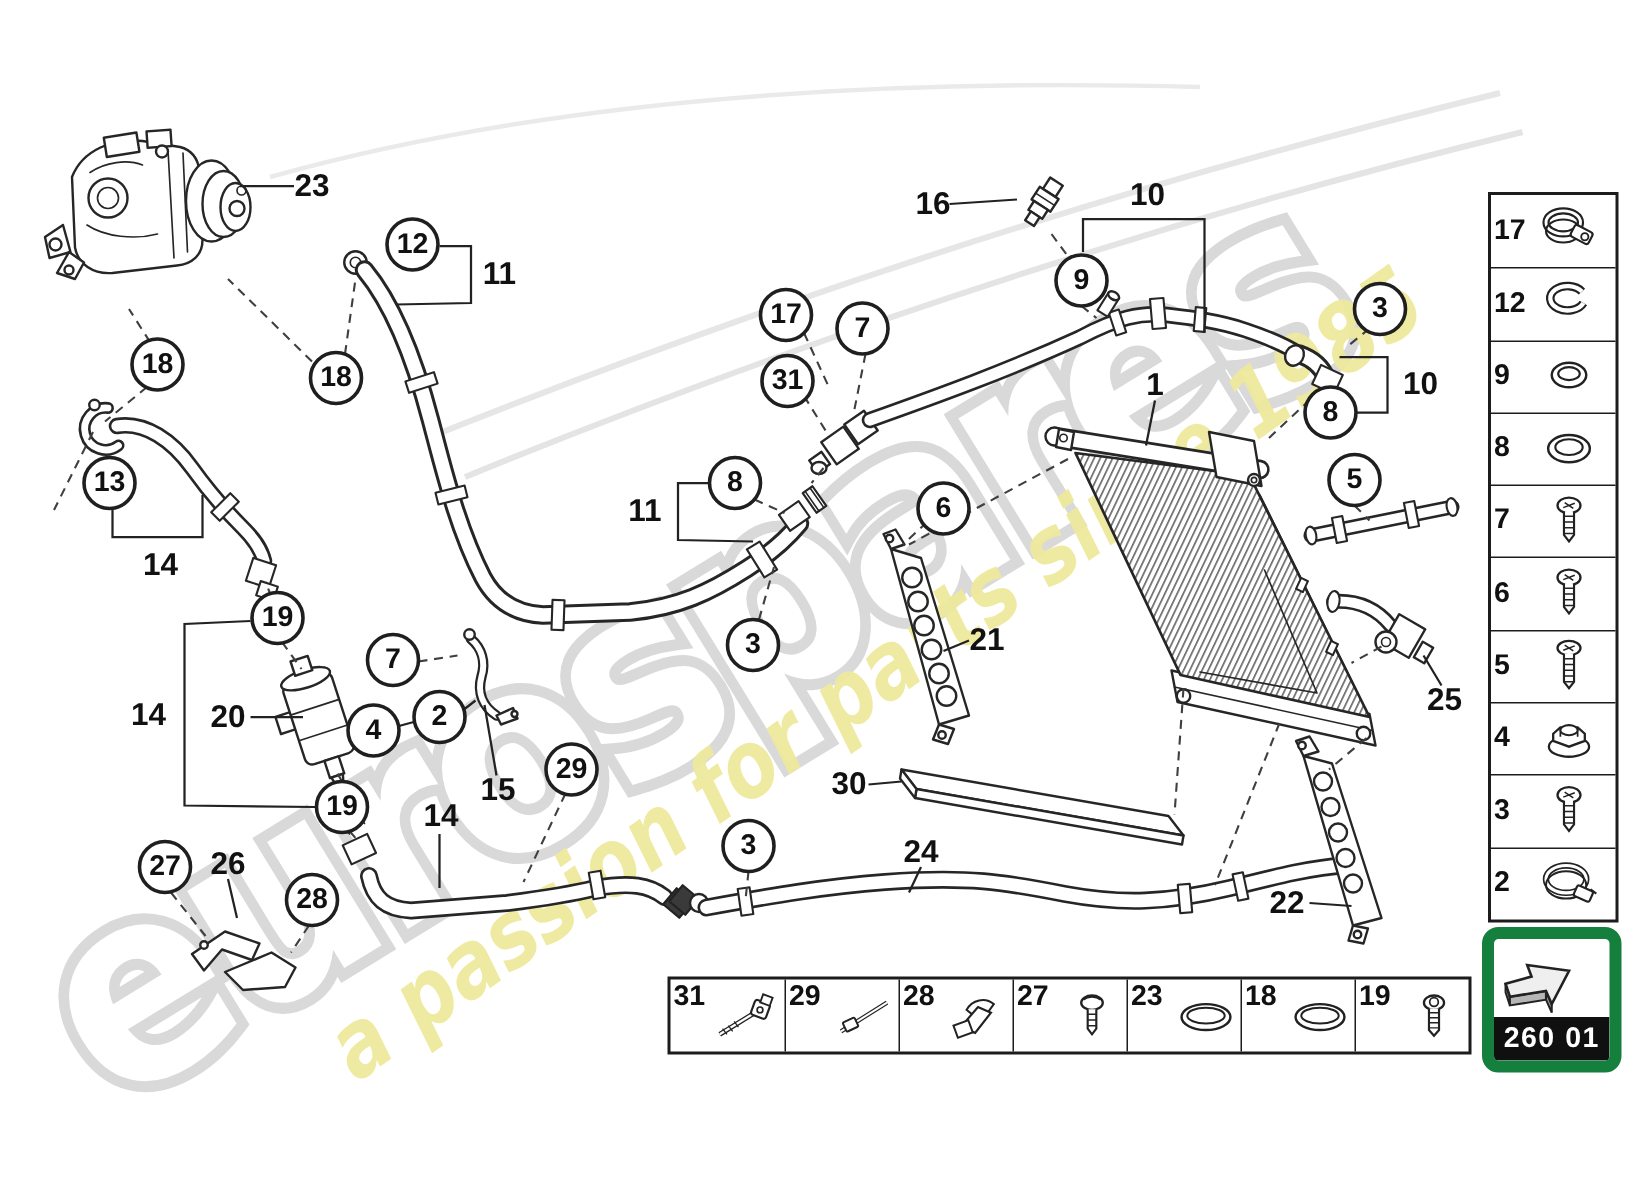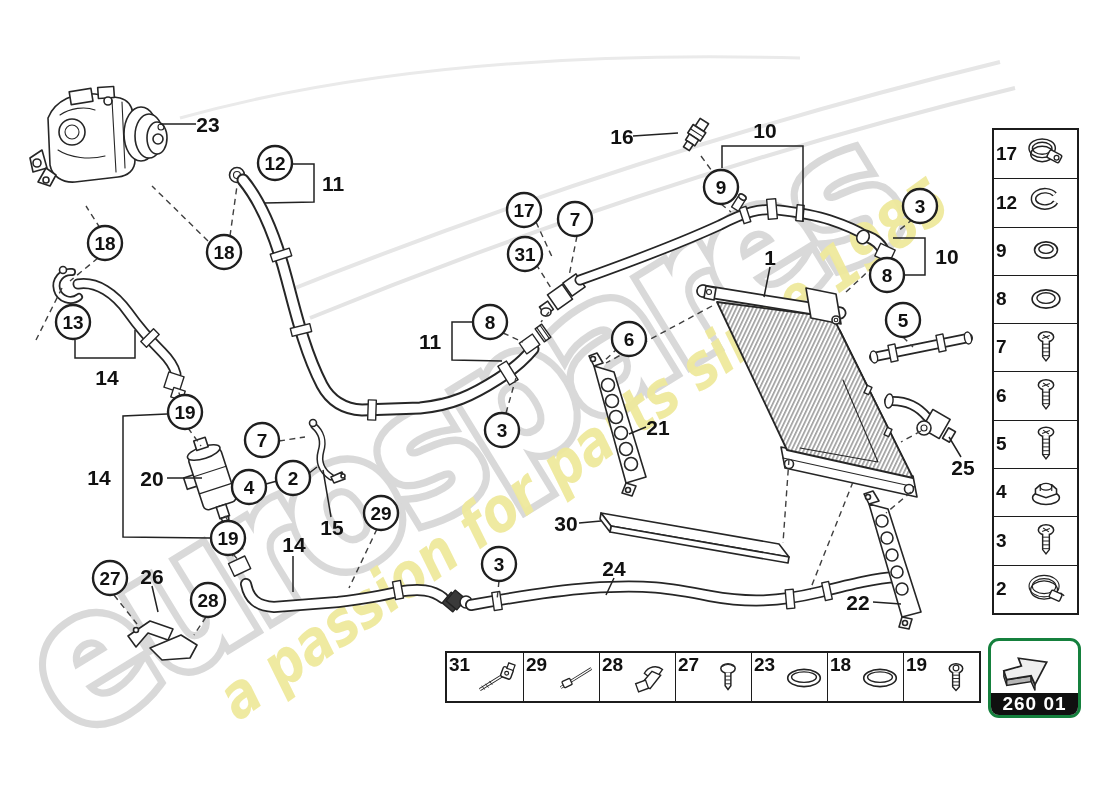--- a/index.html
+++ b/index.html
@@ -31,23 +31,23 @@
            border:2px solid #1c1c1c;display:flex;}
   #bottom-strip .cell{width:76px;height:48px;box-sizing:border-box;border-left:1.6px solid #1c1c1c;
            display:flex;align-items:flex-start;padding:2px 2px;}
   #bottom-strip .cell:first-child{border-left:none;}
 
   .num{font-weight:bold;font-size:19px;color:#111;width:27px;flex:none;line-height:1.1;}
   .icon{width:46px;height:40px;flex:none;}
   #bottom-strip .icon{margin-top:4px;}
 
   
-  #page-code{position:absolute;left:988px;top:618px;width:93px;height:80px;box-sizing:border-box;
-           border:3px solid #15803d;border-radius:11px;background:#fff;overflow:hidden;
-           display:flex;flex-direction:column;margin-top:20px;}
+  #page-code{position:absolute;left:988px;top:618px;width:93px;height:97px;box-sizing:border-box;
+           border:8px solid #15803d;border-radius:11px;background:#fff;overflow:hidden;
+           display:flex;flex-direction:column;}
   .pc-arrow{flex:1;display:flex;align-items:center;justify-content:center;}
   .pc-band{height:29px;background:#101010;color:#fff;font-weight:bold;font-size:19px;
            display:flex;align-items:center;justify-content:center;letter-spacing:1px;}
 </style>
 </head>
 <body>
 
 <div id="page">
 
 <svg id="diagram" width="1100" height="800" viewBox="0 0 1100 800">

